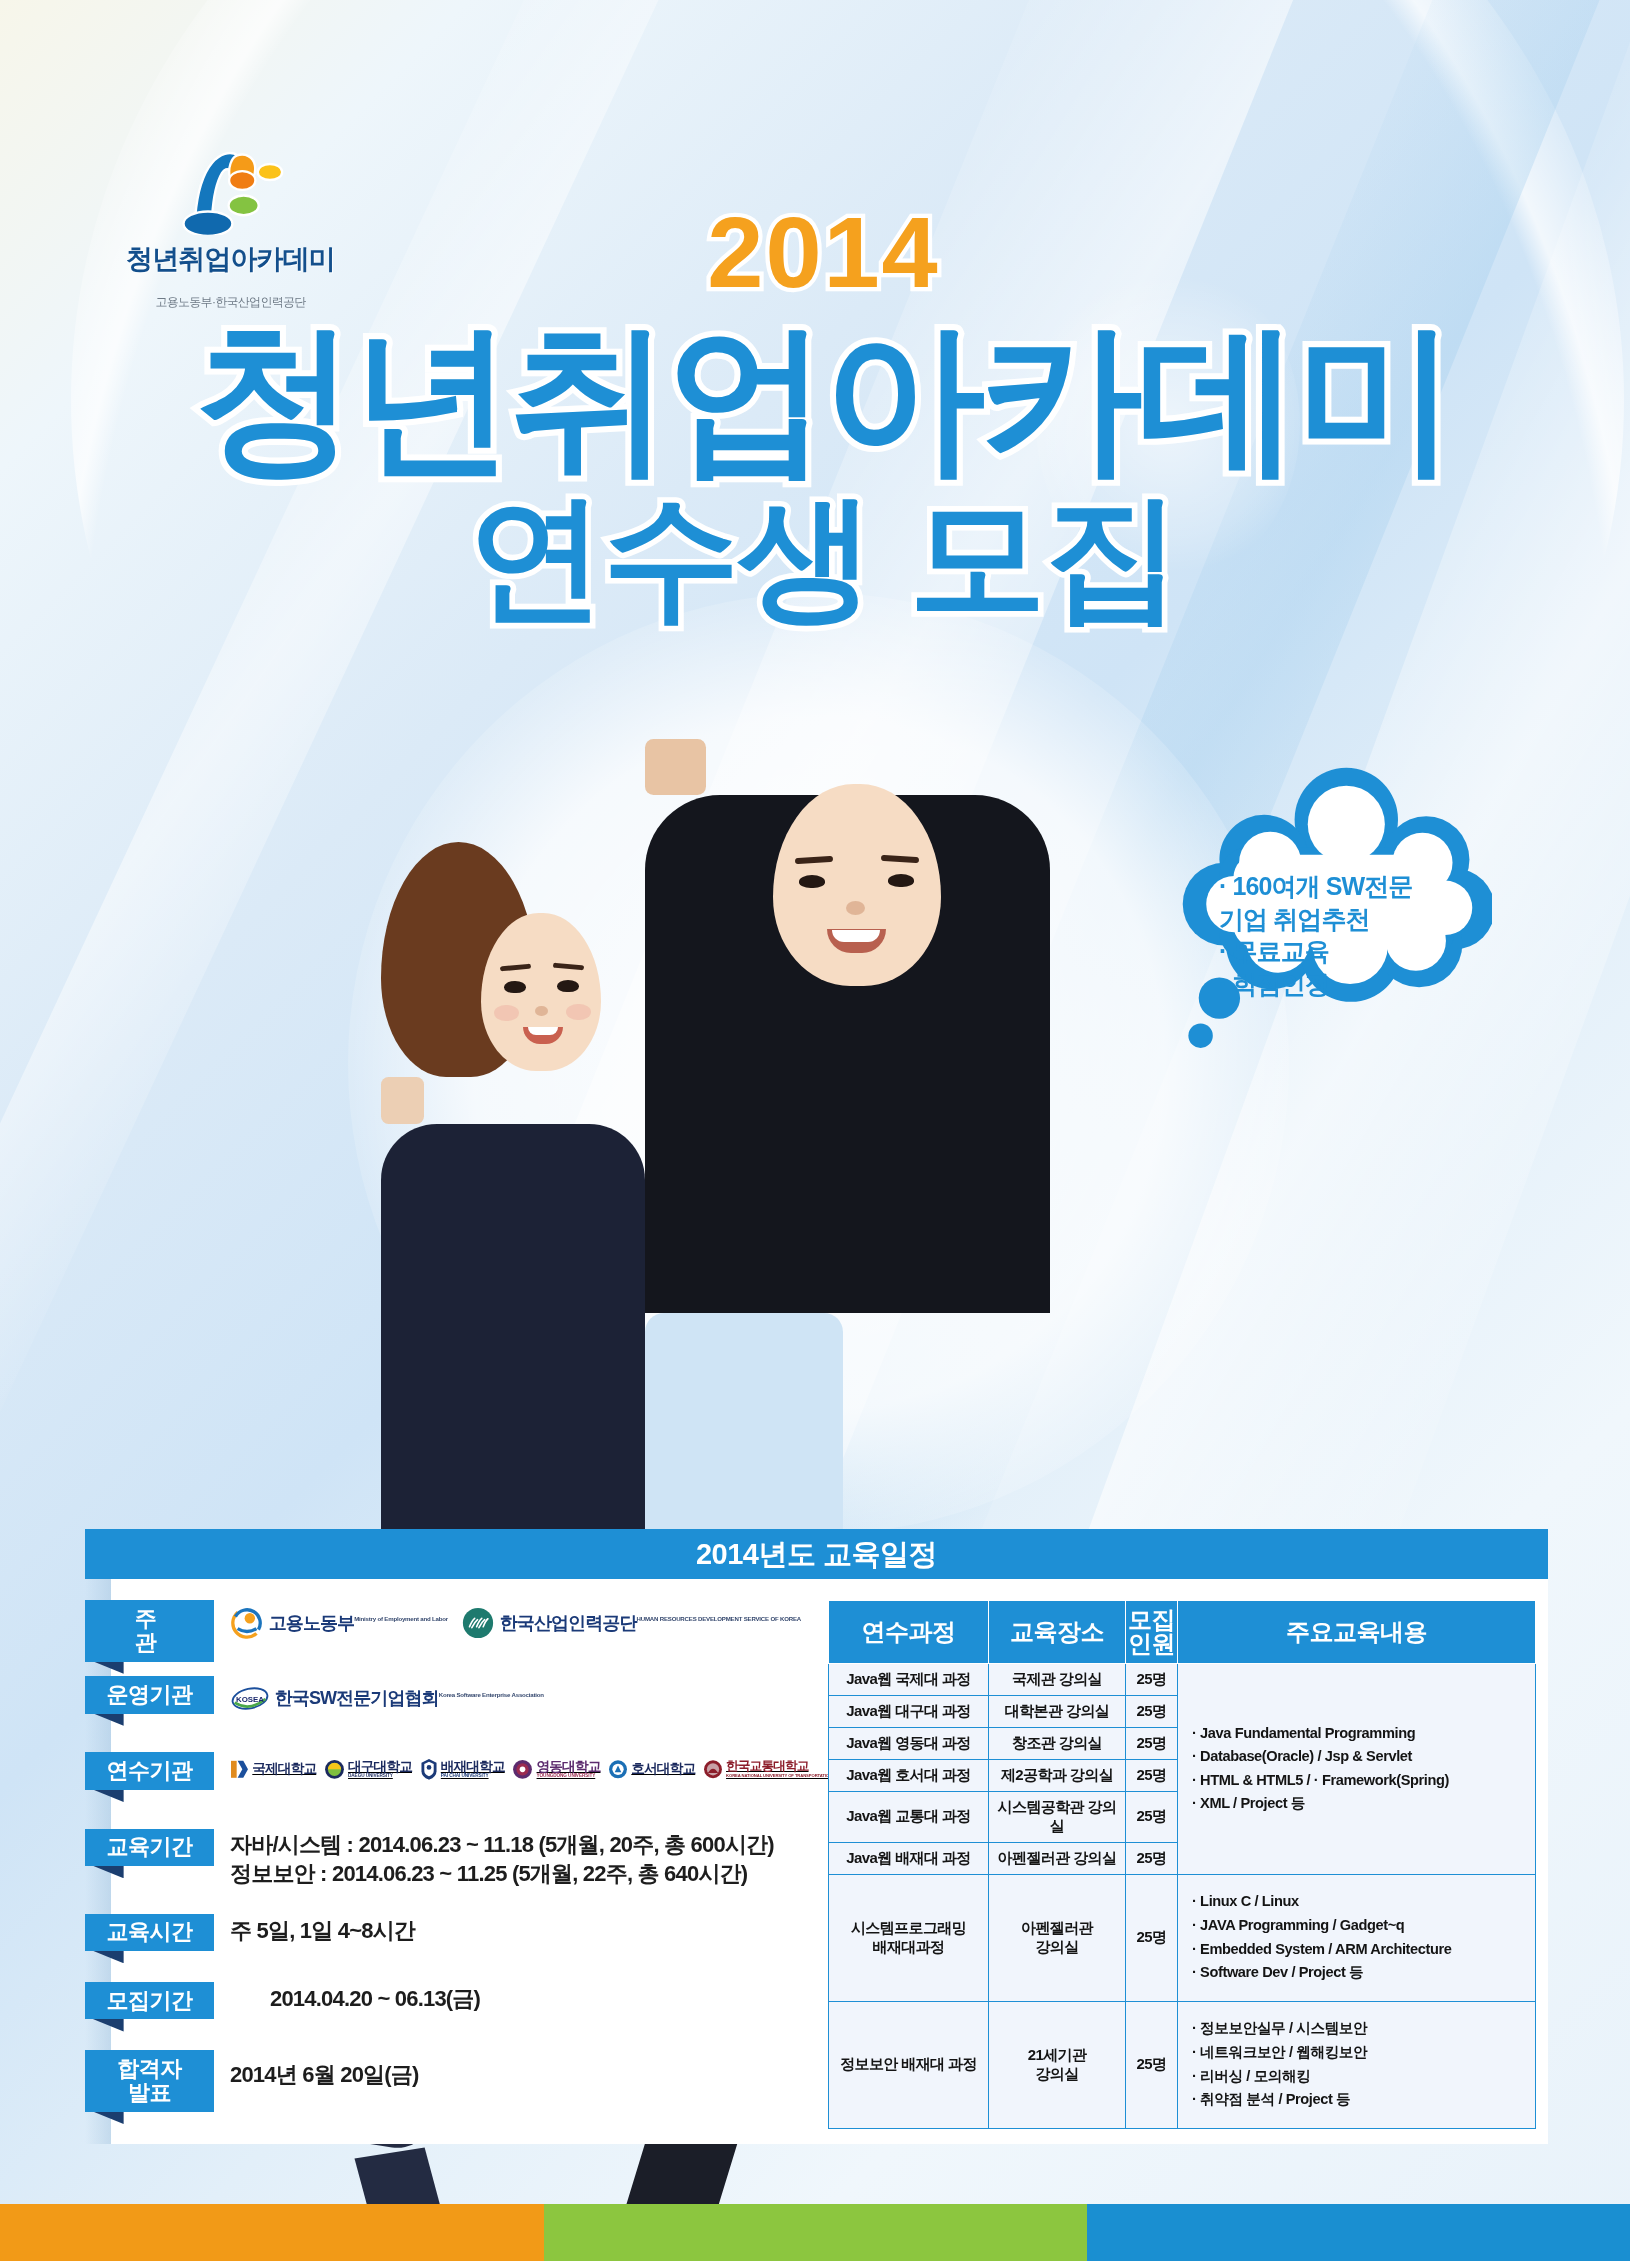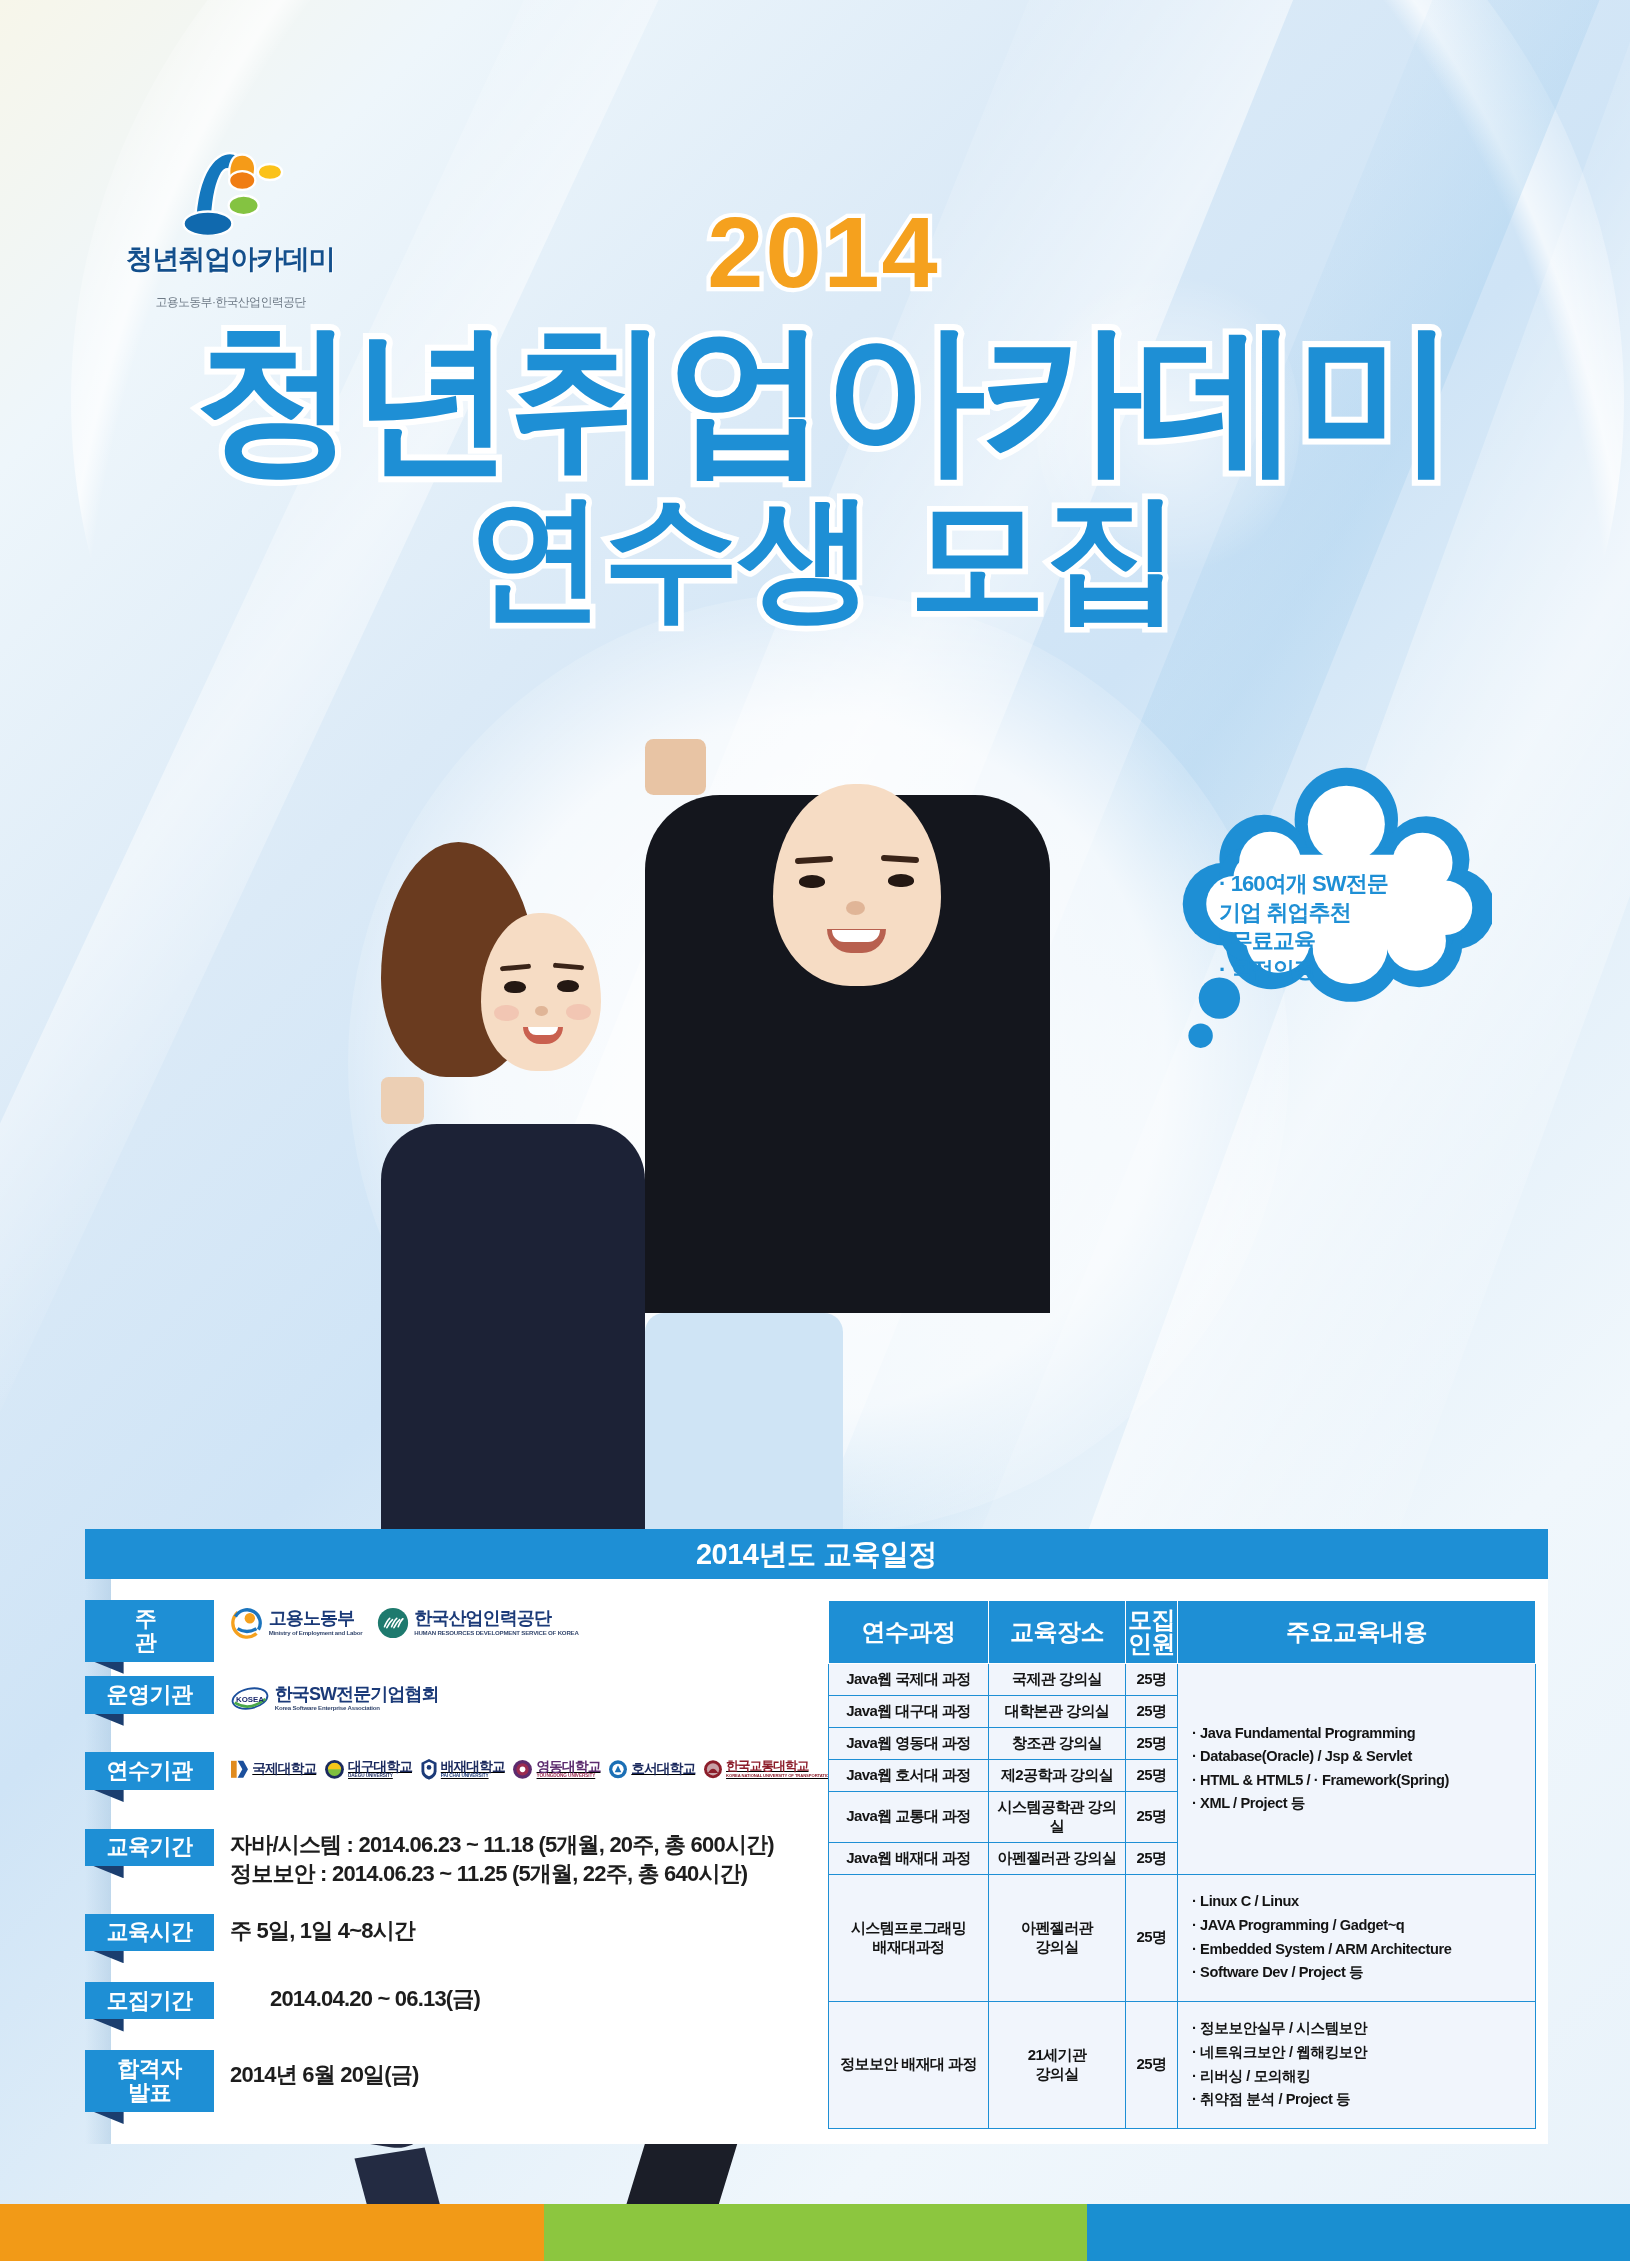--- a/index.html
+++ b/index.html
@@ -92,21 +92,21 @@
     font-size: 137px; font-weight: bold; color: #1E8FD5; letter-spacing: -1.9px;
     line-height: 1.05; margin-top: 1.9px;
     -webkit-text-stroke: 11.3px #ffffff; paint-order: stroke fill;
   }
 
   
   #thought-bubble { position: absolute; left: 1163px; top: 763px; width: 329px; height: 301px; }
   #thought-bubble .cloud-svg { position: absolute; left: 0; top: 0; }
   .bubble-text {
     position: absolute; left: 56px; top: 107px; width: 221px;
-    font-size: 22px; font-weight: bold; color: #1E8FD5;
+    font-size: 25px; font-weight: bold; color: #1E8FD5;
     line-height: 1.30; letter-spacing: -0.9px;
   }
   .bubble-text div { white-space: nowrap; }
 
   
   #photo { position: absolute; left: 372px; top: 725px; width: 828px; height: 814px; }
   .person { position: absolute; bottom: 0; }
 
   .pA { left: 9.4px;  width: 367px; height: 697px; }
   .pB { left: 273px; width: 504px; height: 800px; }
@@ -196,21 +196,21 @@
   }
   .info-val .line { white-space: nowrap; }
 
   .r1 { height: 72px; } .r2 { height: 72px; } .r3 { height: 72px; }
   .r4 { height: 81px; } .r5 { height: 64px; } .r6 { height: 64px; gap: 40px; } .r7 { height: 71px; }
 
   
   .logo-strip { display: flex; align-items: center; gap: 13px; padding-top: 5.6px; padding-left: 16px; }
   .org-logo { display: flex; align-items: center; gap: 4.7px; white-space: nowrap; }
   .org-emblem { flex: 0 0 auto; }
-  .org-txt { display: flex; flex-direction: column; line-height: 1; }
+  .org-txt { display: flex; flex-direction: row; line-height: 1; }
   .org-ko { font-size: 18px; font-weight: bold; color: #1b3a78; letter-spacing: -0.9px; }
   .org-en { font-size: 6.1px; font-weight: bold; color: #35486e; letter-spacing: -0.2px; margin-top: 2.4px; }
   .uni-logo { display: flex; align-items: center; gap: 3.3px; white-space: nowrap; }
   .uni-ko { font-size: 13.7px; font-weight: bold; color: #1b2a5e; letter-spacing: -0.9px; }
   .uni-en { font-size: 4.7px; font-weight: bold; letter-spacing: -0.1px; }
   .uni-txt { display: flex; flex-direction: column; line-height: 1.05; text-decoration: underline; }
 
   
   #course-table {
     position: absolute; left: 828px; top: 1600px; width: 706px;

